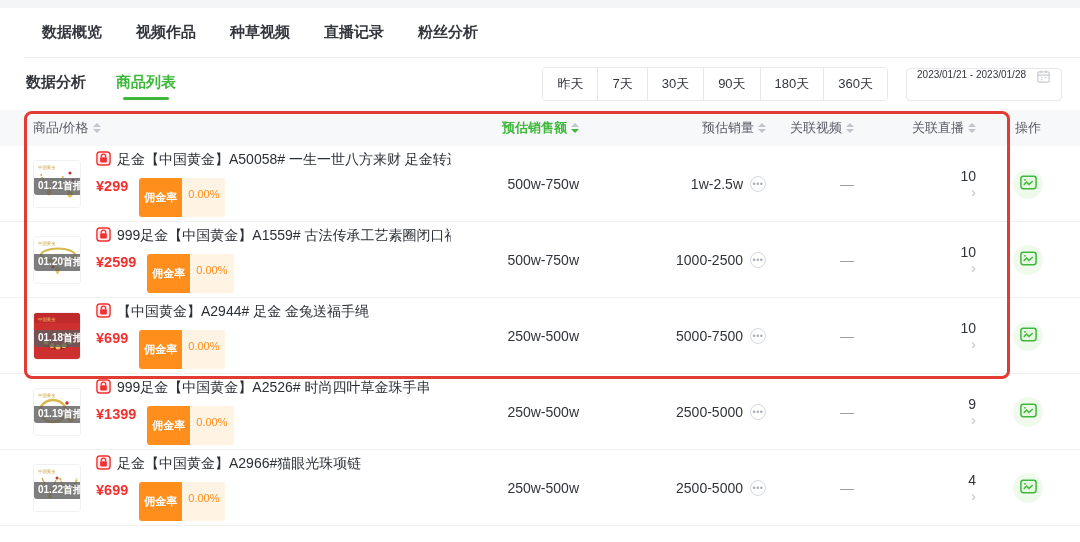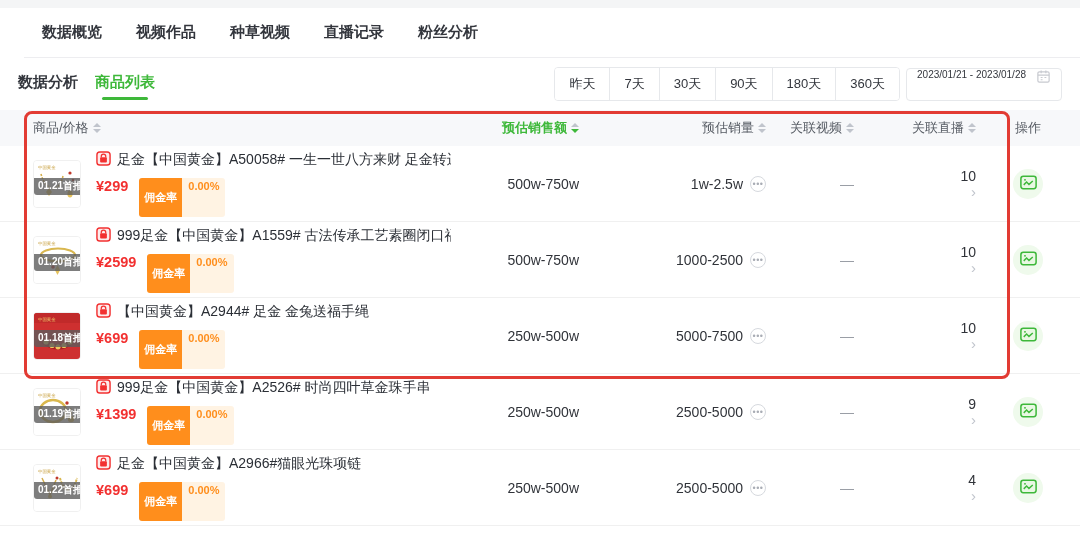--- a/index.html
+++ b/index.html
@@ -10,26 +10,26 @@
   body{background:#fff;}
   .page{position:relative;width:1080px;height:542px;background:#fff;overflow:hidden;}
   .topstrip{height:8px;background:#f4f5f6;}
   
   .nav{display:flex;align-items:center;gap:34px;height:50px;padding:0 18px;background:#fff;border-bottom:1px solid #ededf0;margin-left:24px;}
   .tab{position:relative;font-size:15px;font-weight:700;color:#33363d;cursor:pointer;height:100%;display:flex;align-items:center;}
   .tab.active .tab-label{color:var(--accent);}
   .tab.active::after{content:"";position:absolute;left:50%;transform:translateX(-50%);bottom:5px;width:52px;height:3px;border-radius:2px;background:var(--accent);}
   
   .subbar{display:flex;align-items:center;justify-content:space-between;height:52px;padding:0 18px;}
-  .subtabs{display:flex;align-items:flex-start;gap:17px;}
+  .subtabs{display:flex;align-items:flex-start;gap:30px;margin-left:8px;}
   .subtab{font-size:15px;font-weight:700;color:#33363d;cursor:pointer;position:relative;padding:6px 0 2px;}
   .subtab.active{color:var(--accent);}
   .subtab.active::after{content:"";display:block;height:3px;width:46px;margin:5px auto 0;border-radius:2px;background:var(--accent);}
   .subtab:not(.active)::after{content:"";display:block;height:3px;margin-top:5px;background:transparent;}
-  .filters{display:flex;align-items:center;gap:6px;}
+  .filters{display:flex;align-items:center;gap:18px;}
   .ranges{display:flex;border:1px solid #e6e8eb;border-radius:4px;overflow:hidden;background:#fff;}
   .range-btn{border:none;background:#fff;font-size:13px;color:#33363d;padding:7px 14px;cursor:pointer;border-right:1px solid #e6e8eb;}
   .range-btn:last-child{border-right:none;}
   .datebox{display:flex;align-items:flex-start;gap:10px;border:1px solid #e6e8eb;border-radius:4px;height:33px;padding:0 10px;font-size:10px;color:#33363d;cursor:pointer;background:#fff;}
   
   .thead{display:flex;align-items:center;height:36px;background:#f7f8fa;font-size:13px;color:#565b63;padding:0 10px 0 33px;}
   .trow{display:flex;align-items:center;height:76px;border-bottom:1px solid var(--line);padding:0 10px 0 33px;background:#fff;}
   .col-product{flex:1;display:flex;align-items:center;min-width:0;}
   .col-sales{width:150px;display:flex;justify-content:flex-end;align-items:center;padding-right:22px;}
   .col-volume{width:165px;display:flex;justify-content:flex-end;align-items:center;}
@@ -52,21 +52,21 @@
   
   .thumb{position:relative;width:48px;height:48px;border-radius:4px;border:1px solid #f0f0f0;overflow:hidden;margin-right:15px;flex:none;cursor:pointer;}
   .thumb svg{display:block;width:48px;height:48px;}
   .thumb-badge{position:absolute;left:0;bottom:12px;background:rgba(92,92,92,.8);color:#fff;font-size:10px;font-weight:700;padding:1px 4px 2px;border-radius:0 4px 0 3px;white-space:nowrap;}
   .pinfo{min-width:0;}
   .ptitle{display:flex;align-items:center;gap:6px;font-size:14px;color:var(--txt);font-weight:500;white-space:nowrap;overflow:hidden;cursor:pointer;margin-bottom:9px;}
   .pmeta{display:flex;align-items:flex-start;gap:11px;}
   .pprice{color:var(--price-red);font-size:14.5px;font-weight:700;}
   .comm{display:inline-flex;align-items:stretch;font-size:11px;border-radius:3px;overflow:hidden;}
   .comm-label{background:var(--orange);color:#fff;padding:12px 5px;font-weight:700;}
-  .comm-val{background:#fff3e3;color:var(--orange);padding:2px 6px;font-weight:700;}
+  .comm-val{background:#fff3e3;color:var(--orange);padding:10px 6px;font-weight:400;}
   .action-btn{width:30px;height:30px;border-radius:50%;background:#effaec;display:flex;align-items:center;justify-content:center;cursor:pointer;border:none;}
   
   .annotation{position:absolute;left:24px;top:111px;width:986px;height:268px;border:3px solid var(--annotation);border-radius:8px;pointer-events:none;z-index:5;}
 </style>
 </head>
 <body>
 
 <div class="page">
   <div class="topstrip"></div>
 

